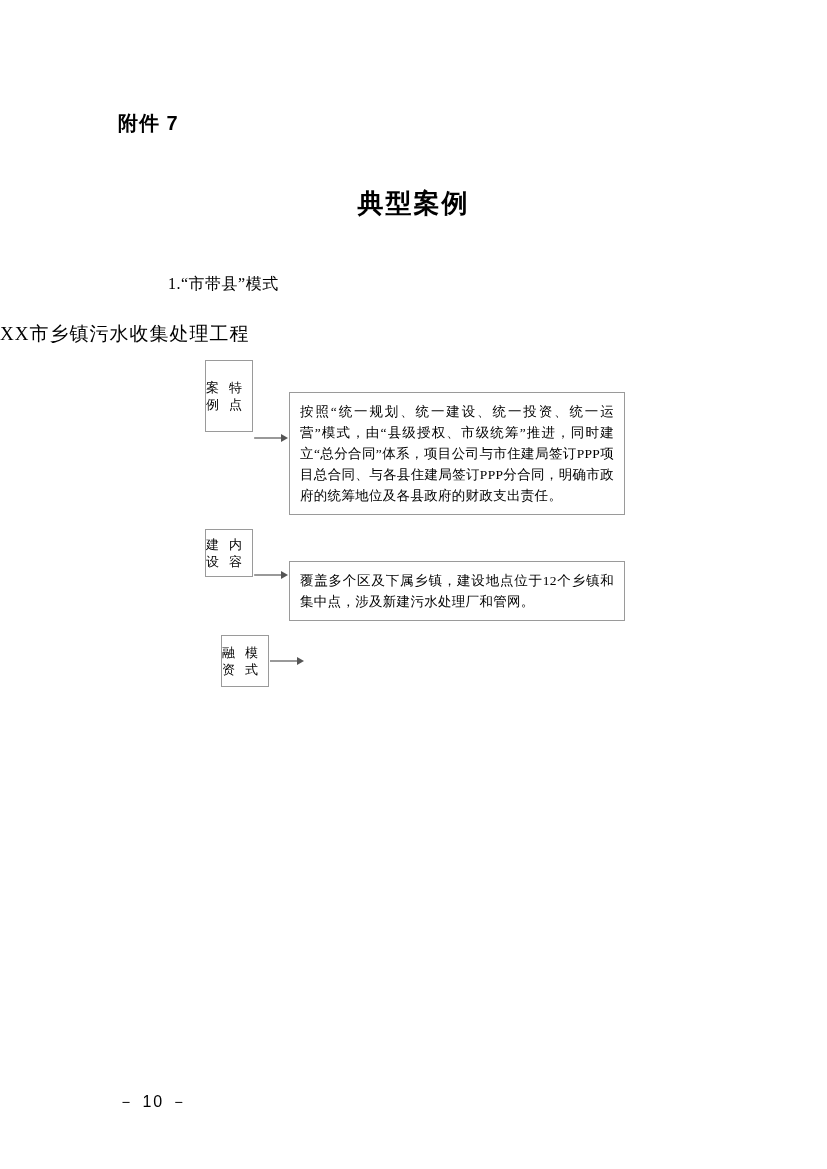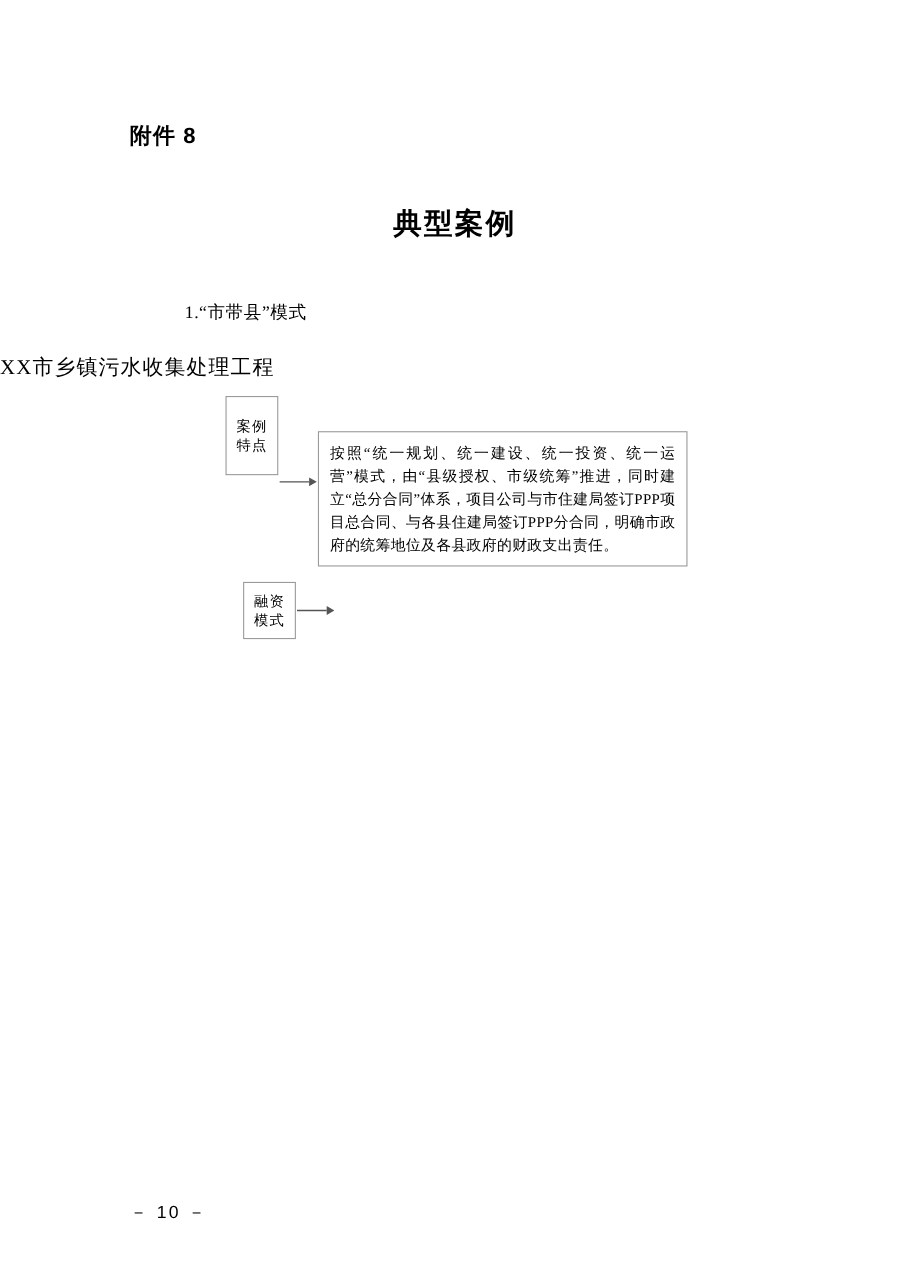--- a/index.html
+++ b/index.html
@@ -69,21 +69,21 @@
     display: flex;
     align-items: flex-start;
     margin-bottom: 14px;
   }
   .label-box {
     width: 48px;
     min-height: 48px;
     border: 1px solid #9a9a9a;
     box-sizing: border-box;
     display: flex;
-    flex-direction: column;
+    flex-direction: row;
     align-items: center;
     justify-content: center;
     font-family: "Liberation Serif", serif;
     font-size: 13px;
     line-height: 17px;
     letter-spacing: 1px;
     background: #ffffff;
     flex: 0 0 auto;
     padding: 4px 0;
   }
@@ -129,21 +129,21 @@
     font-family: Liberation Sans, sans-serif;
     font-size: 16px;
     letter-spacing: 2px;
   }
 </style>
 </head>
 <body>
 
 <div class="page">
 
-  <div class="attachment-label">附件 8</div>
+  <div class="attachment-label">附件 7</div>
 
   <div class="doc-title">典型案例</div>
 
   <div class="section-heading">1.“市带县”模式</div>
 
   <div class="case-title">XX市乡镇污水收集处理工程</div>
 
   <div class="diagram">
 
     <div class="row r1">
@@ -154,20 +154,33 @@
       <div class="connector">
         <svg width="34" height="10" viewBox="0 0 34 10" aria-hidden="true">
           <line x1="0" y1="5" x2="27" y2="5" stroke="#555" stroke-width="1.2"></line>
           <polygon points="27,1 34,5 27,9" fill="#555"></polygon>
         </svg>
       </div>
       <div class="content-box">按照“统一规划、统一建设、统一投资、统一运营”模式，由“县级授权、市级统筹”推进，同时建立“总分合同”体系，项目公司与市住建局签订PPP项目总合同、与各县住建局签订PPP分合同，明确市政府的统筹地位及各县政府的财政支出责任。</div>
     </div>
 
 
+    <div class="row r3">
+      <div class="label-box">
+        <span>建设</span>
+        <span>内容</span>
+      </div>
+      <div class="connector">
+        <svg width="34" height="10" viewBox="0 0 34 10" aria-hidden="true">
+          <line x1="0" y1="5" x2="27" y2="5" stroke="#555" stroke-width="1.2"></line>
+          <polygon points="27,1 34,5 27,9" fill="#555"></polygon>
+        </svg>
+      </div>
+      <div class="content-box">覆盖多个区及下属乡镇，建设地点位于12个乡镇和集中点，涉及新建污水处理厂和管网。</div>
+    </div>
 
     <div class="row r4">
       <div class="label-box">
         <span>融资</span>
         <span>模式</span>
       </div>
       <div class="connector">
         <svg width="34" height="10" viewBox="0 0 34 10" aria-hidden="true">
           <line x1="0" y1="5" x2="27" y2="5" stroke="#555" stroke-width="1.2"></line>
           <polygon points="27,1 34,5 27,9" fill="#555"></polygon>

